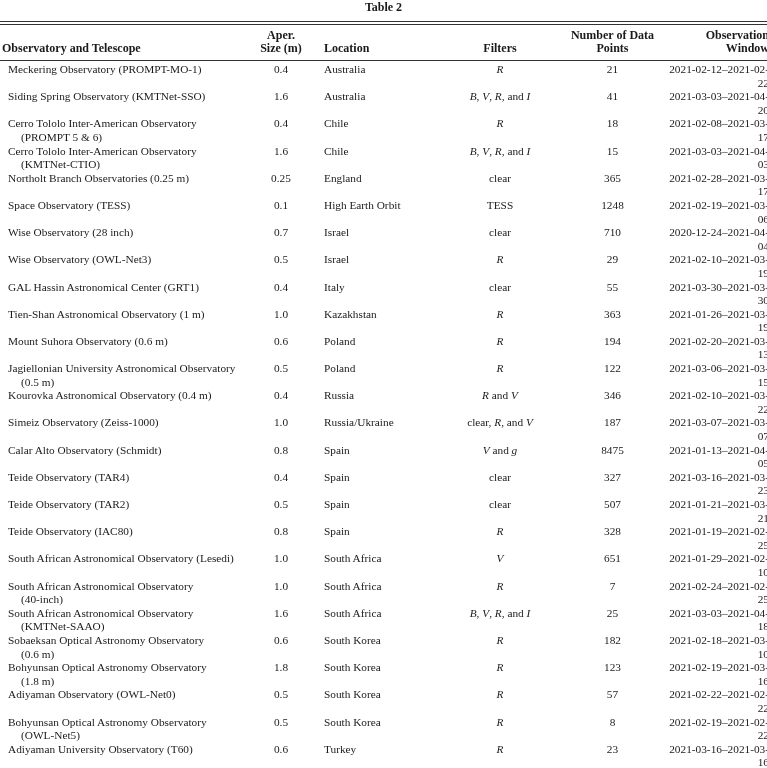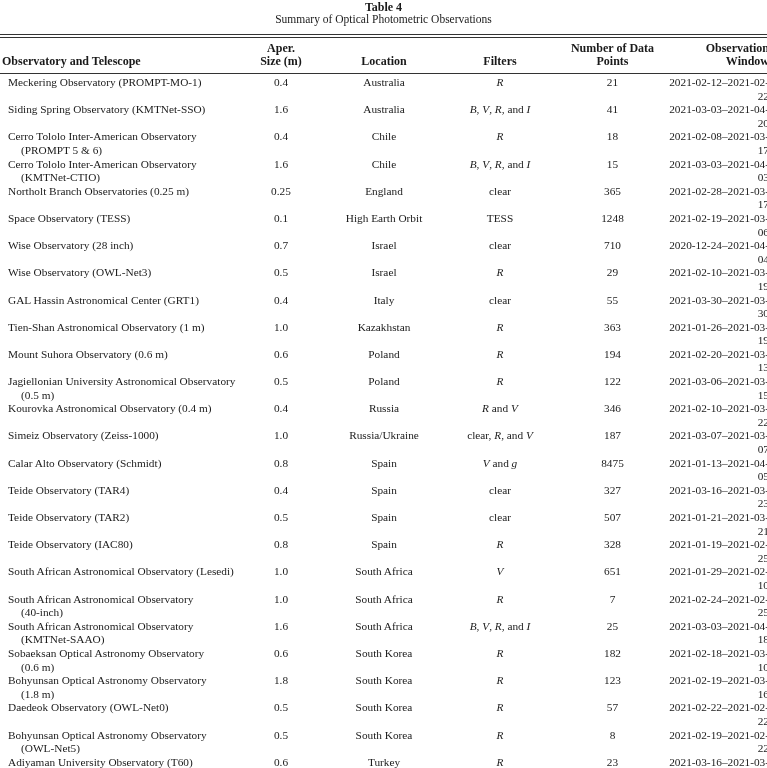--- a/index.html
+++ b/index.html
@@ -11,36 +11,35 @@
   .caption { text-align: center; }
   .caption .num { font-weight: bold; font-size: 12px; line-height: 12px; padding-top: 1px; }
   .caption .sub { font-size: 11.5px; line-height: 13px; }
   .rule-double { margin-top: 8px; border-top: 1.5px solid #333; height: 2px; border-bottom: 1px solid #333; }
   table { border-collapse: collapse; width: 767px; table-layout: fixed; font-size: 11.3px; }
   th { font-weight: bold; font-size: 12px; line-height: 13px; vertical-align: bottom; padding: 4px 0 5px 0; }
   td { line-height: 13.6px; padding: 0; vertical-align: top; }
   .c1 { text-align: left; width: 236px; font-family: Liberation Serif, serif; }
   .c1 td, td.c1 { padding-left: 8px; margin-left: 13px; }
   .c2 { text-align: center; width: 86px; }
-  .c3 { text-align: center; width: 120px; }
+  .c3 { text-align: left; width: 120px; }
   .c4 { text-align: center; width: 112px; }
   .c5 { text-align: center; width: 113px; }
   .c6 { text-align: right; width: 100px; padding-right: 2px; }
   th.c1 { padding-left: 2px; text-align: left; }
   th.c6 { padding-right: 2px; }
   .name-l2 { padding-left: 13px; }
   thead tr.head-row { border-bottom: 1px solid #333; }
   tbody tr:first-child td { padding-top: 2px; }
 </style>
 </head>
 <body>
 
 <div class="caption">
-  <div class="num">Table 4</div>
-  <div class="sub">Summary of Optical Photometric Observations</div>
+  <div class="num">Table 2</div>
 </div>
 <div class="rule-double"></div>
 
 <table>
   <thead>
     <tr class="head-row">
       <th class="c1">Observatory and Telescope</th>
       <th class="c2"><span>Aper.</span><br><span>Size (m)</span></th>
       <th class="c3">Location</th>
       <th class="c4">Filters</th>
@@ -281,21 +280,21 @@
           <div class="name-l2">(1.8 m)</div>
         </td>
         <td class="c2">1.8</td>
         <td class="c3">South Korea</td>
         <td class="c4"><i>R</i></td>
         <td class="c5">123</td>
         <td class="c6">2021-02-19–2021-03-16</td>
       </tr>
       <tr>
         <td class="c1">
-          <div>Daedeok Observatory (OWL-Net0)</div>
+          <div>Adiyaman Observatory (OWL-Net0)</div>
         </td>
         <td class="c2">0.5</td>
         <td class="c3">South Korea</td>
         <td class="c4"><i>R</i></td>
         <td class="c5">57</td>
         <td class="c6">2021-02-22–2021-02-22</td>
       </tr>
       <tr>
         <td class="c1">
           <div>Bohyunsan Optical Astronomy Observatory</div>

